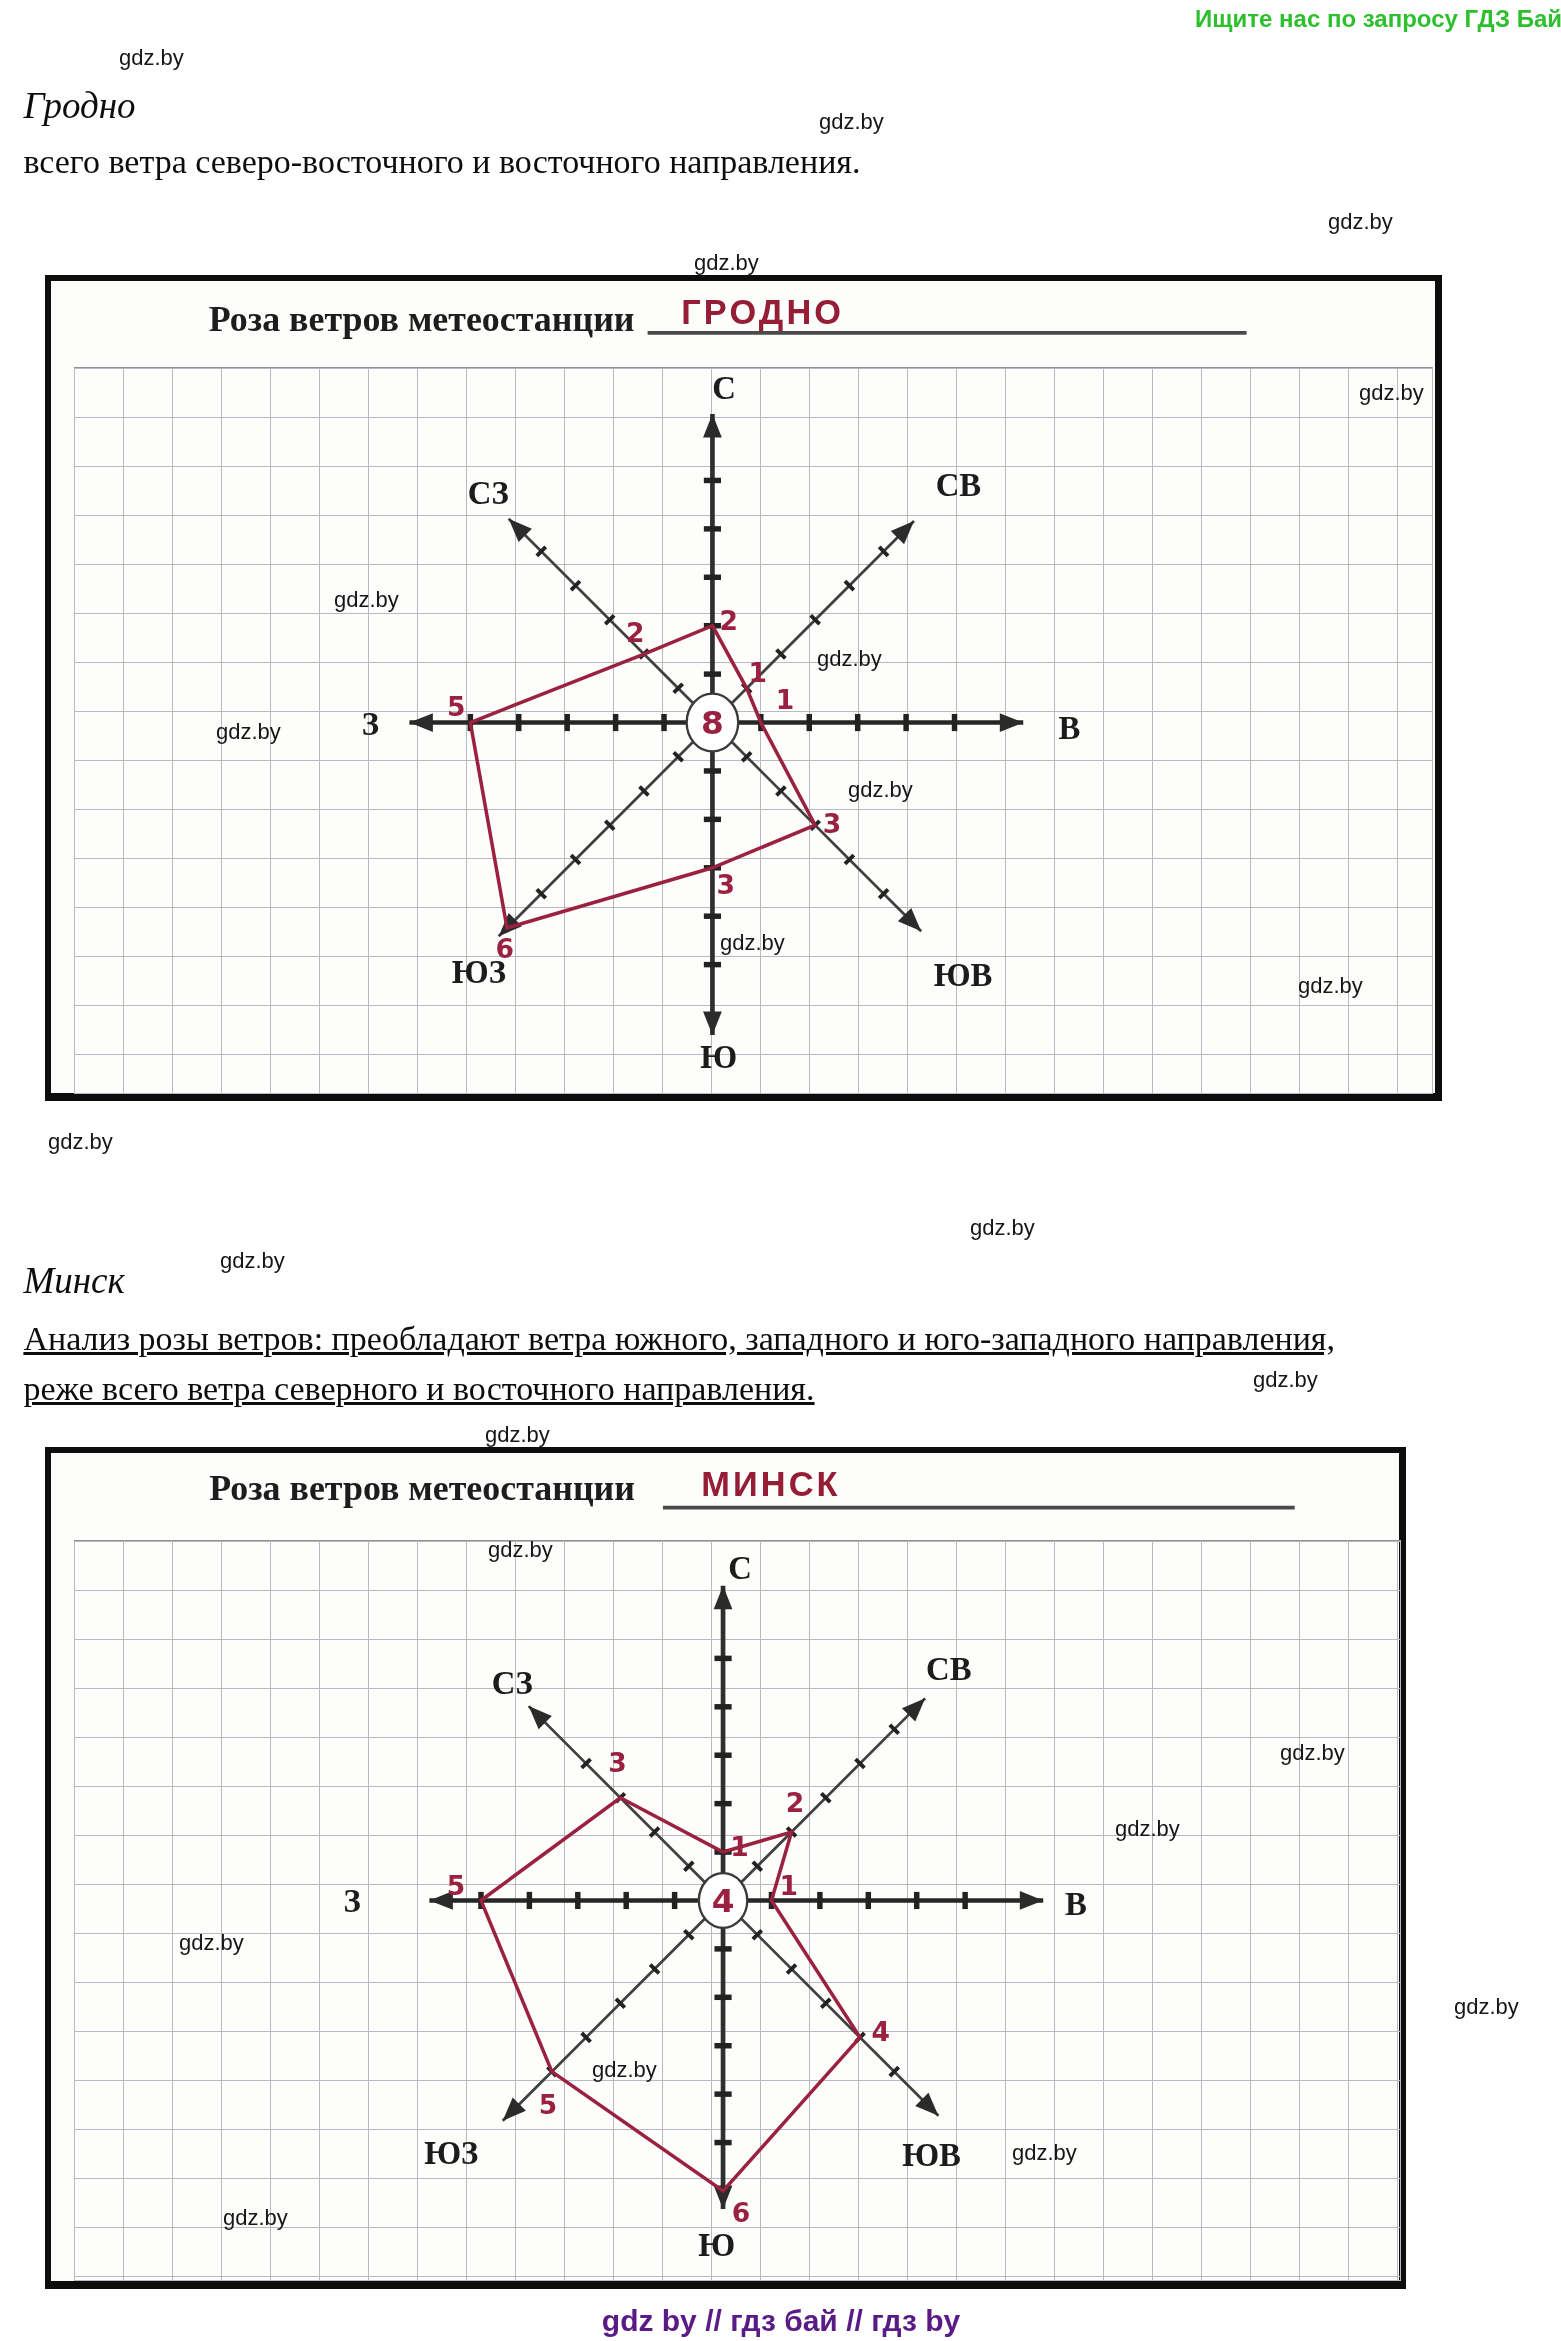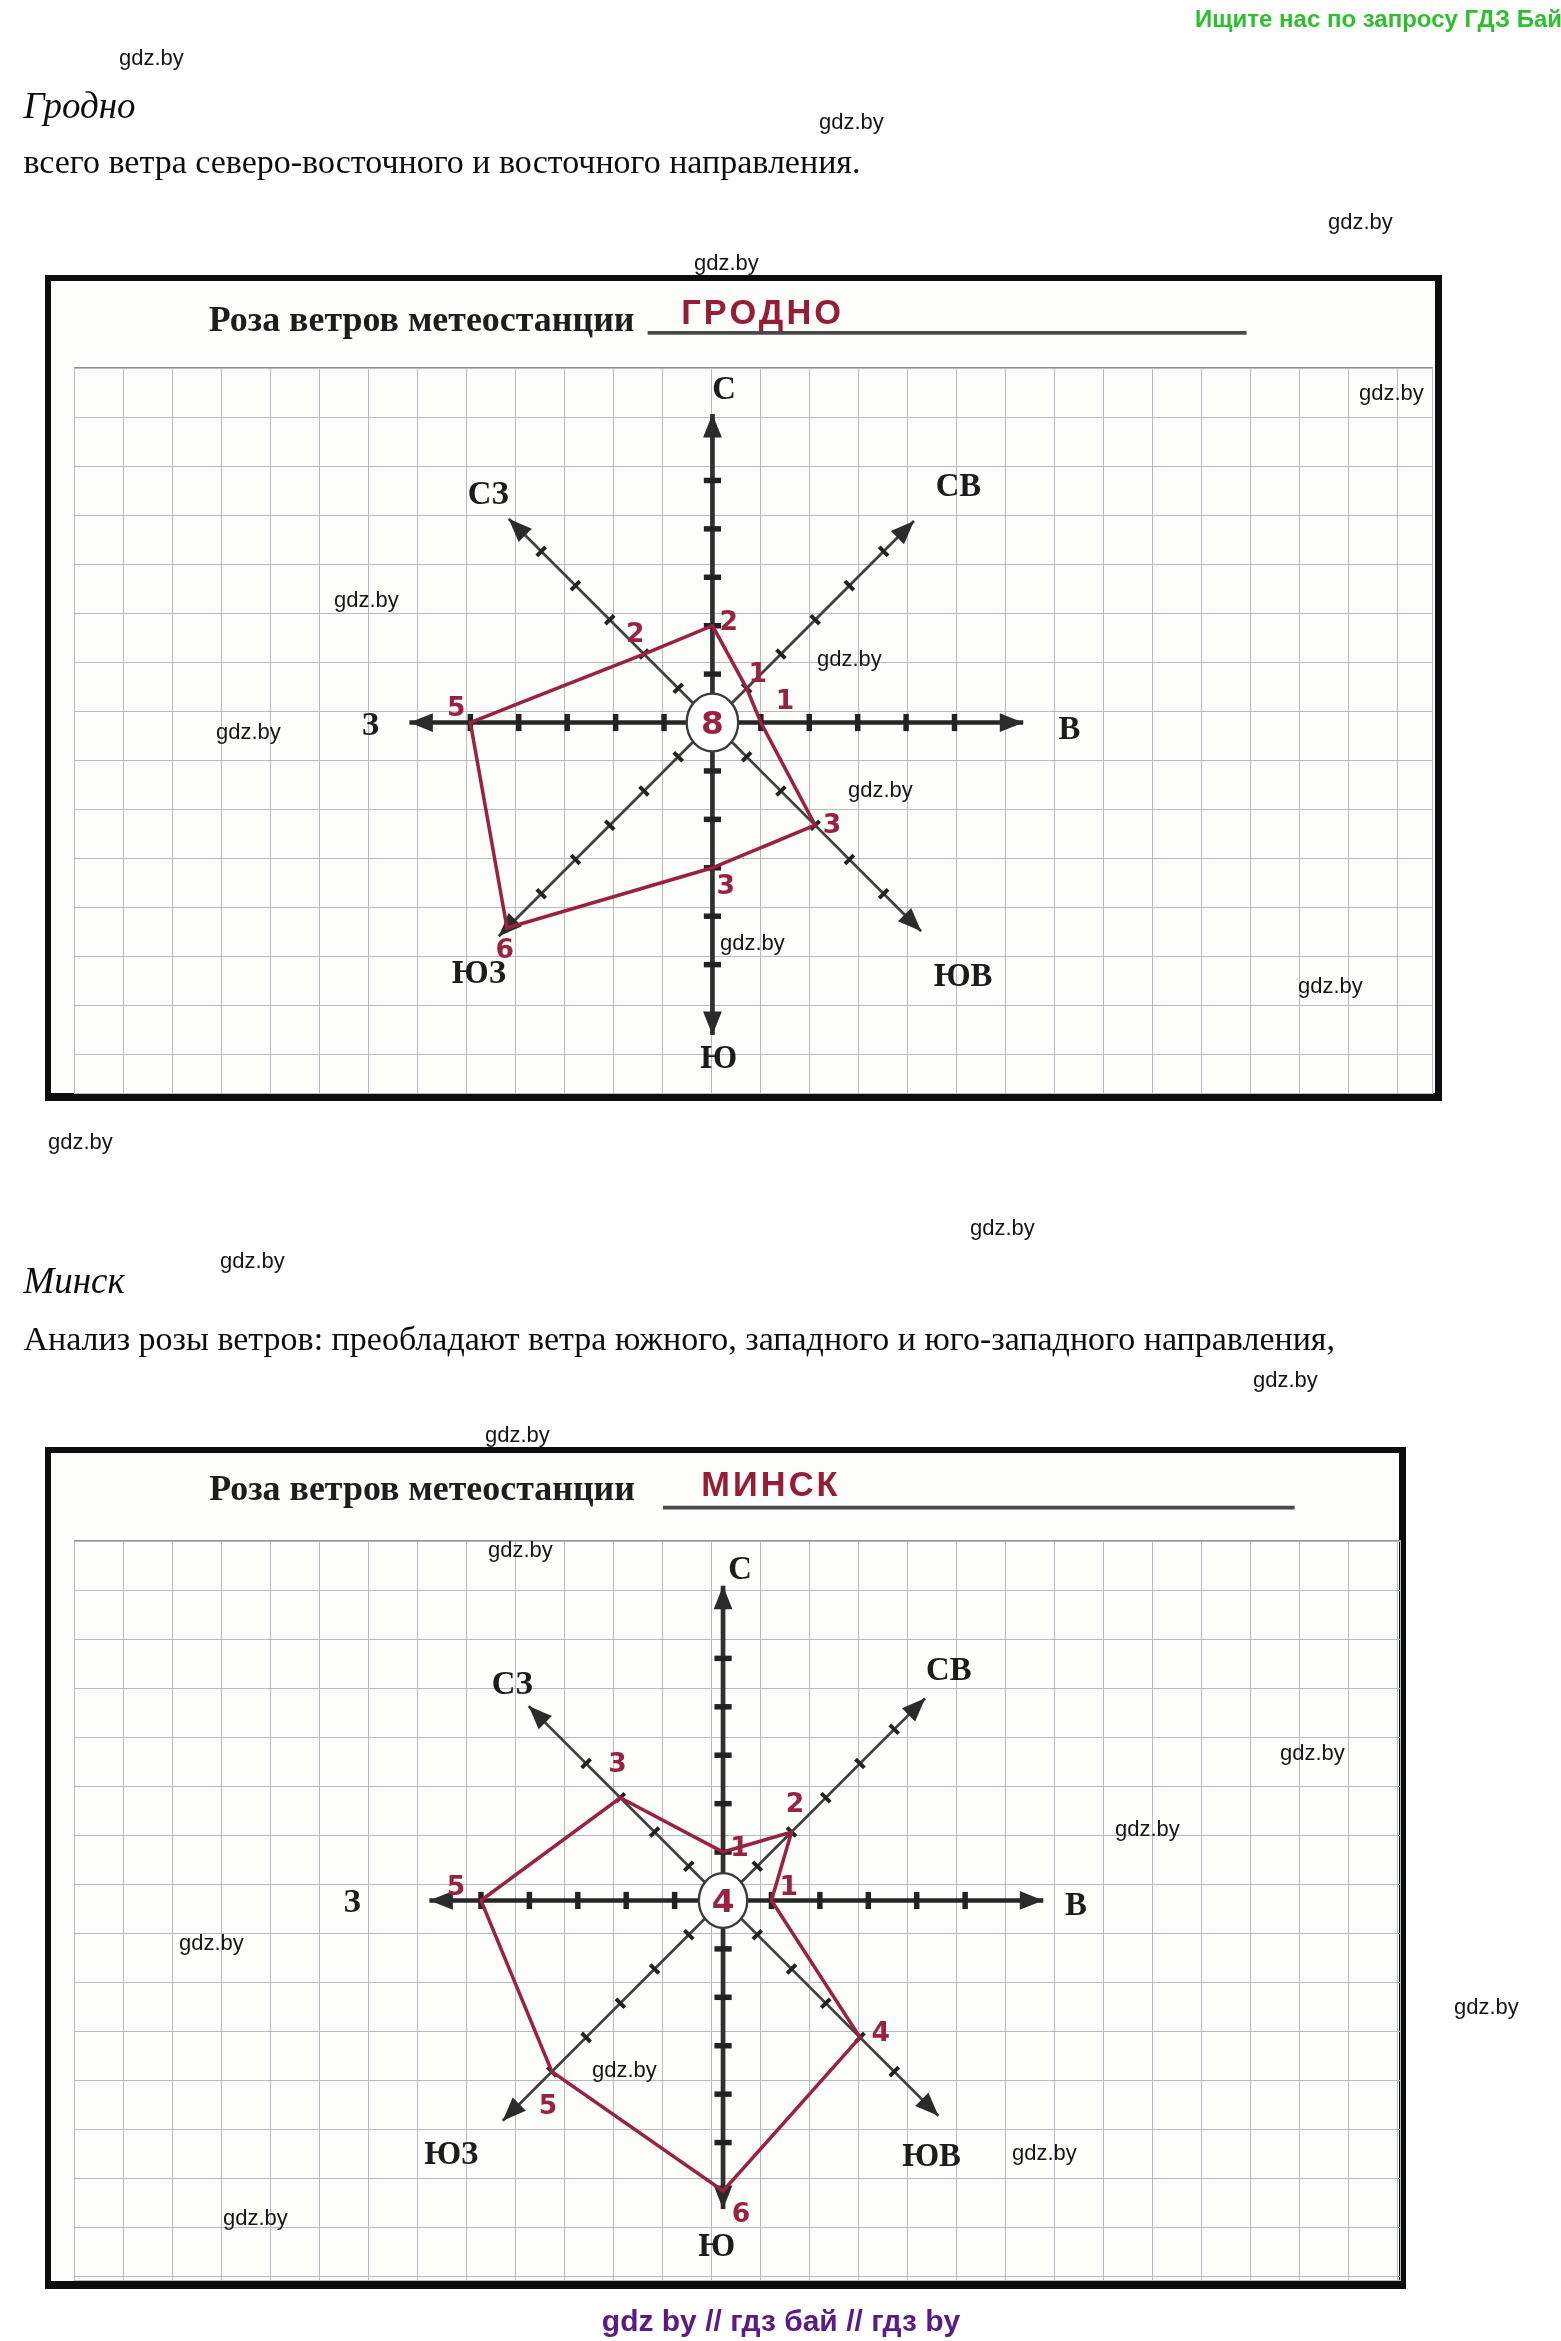--- a/index.html
+++ b/index.html
@@ -127,22 +127,23 @@
       <text x="581" y="866" font-size="34" fill="#9b2140" text-anchor="middle" font-family="&quot;DejaVu Sans&quot;,sans-serif" font-weight="600">6</text>
       <text x="519" y="556" font-size="34" fill="#9b2140" text-anchor="middle" font-family="&quot;DejaVu Sans&quot;,sans-serif" font-weight="600">5</text>
       <text x="748" y="462" font-size="34" fill="#9b2140" text-anchor="middle" font-family="&quot;DejaVu Sans&quot;,sans-serif" font-weight="600">2</text>
       <text x="202" y="63" font-size="46" fill="#1d1d1d" text-anchor="start" font-weight="700" font-family="&quot;Liberation Serif&quot;,serif">Роза ветров метеостанции</text>
       <text x="807" y="55" font-size="44" fill="#951d36" text-anchor="start" font-weight="700" font-family="&quot;Liberation Sans&quot;,sans-serif" letter-spacing="4">ГРОДНО</text>
       <line x1="764" y1="66" x2="1531" y2="66" stroke="#4a4a4a" stroke-width="5"></line>
     </svg>
 </div>
 
 <div class="city-heading" style="top:1259px;">Минск</div>
-<div class="analysis" style="top:1314px;">
+<div class="analysis" style="top:1314px;text-decoration:underline;">
   <div>Анализ розы ветров: преобладают ветра южного, западного и юго-западного направления,</div>
+  <div>реже всего ветра северного и восточного направления.</div>
 </div>
 
 <div class="chart-box" style="left:45px;top:1447px;width:1361px;height:842px;">
   <div class="grid" style="left:22.7px;top:87px;width:1326px;height:739px;"></div>
   <svg class="rose-svg" id="chart1" width="1348" height="827" viewBox="0 0 1725 1059">
       <line x1="860" y1="573" x2="860" y2="170" stroke="#2f2f2f" stroke-width="6"></line>
       <line x1="849" y1="511" x2="871" y2="511" stroke="#222" stroke-width="7"></line>
       <line x1="849" y1="449" x2="871" y2="449" stroke="#222" stroke-width="7"></line>
       <line x1="849" y1="387" x2="871" y2="387" stroke="#222" stroke-width="7"></line>
       <line x1="849" y1="325" x2="871" y2="325" stroke="#222" stroke-width="7"></line>

